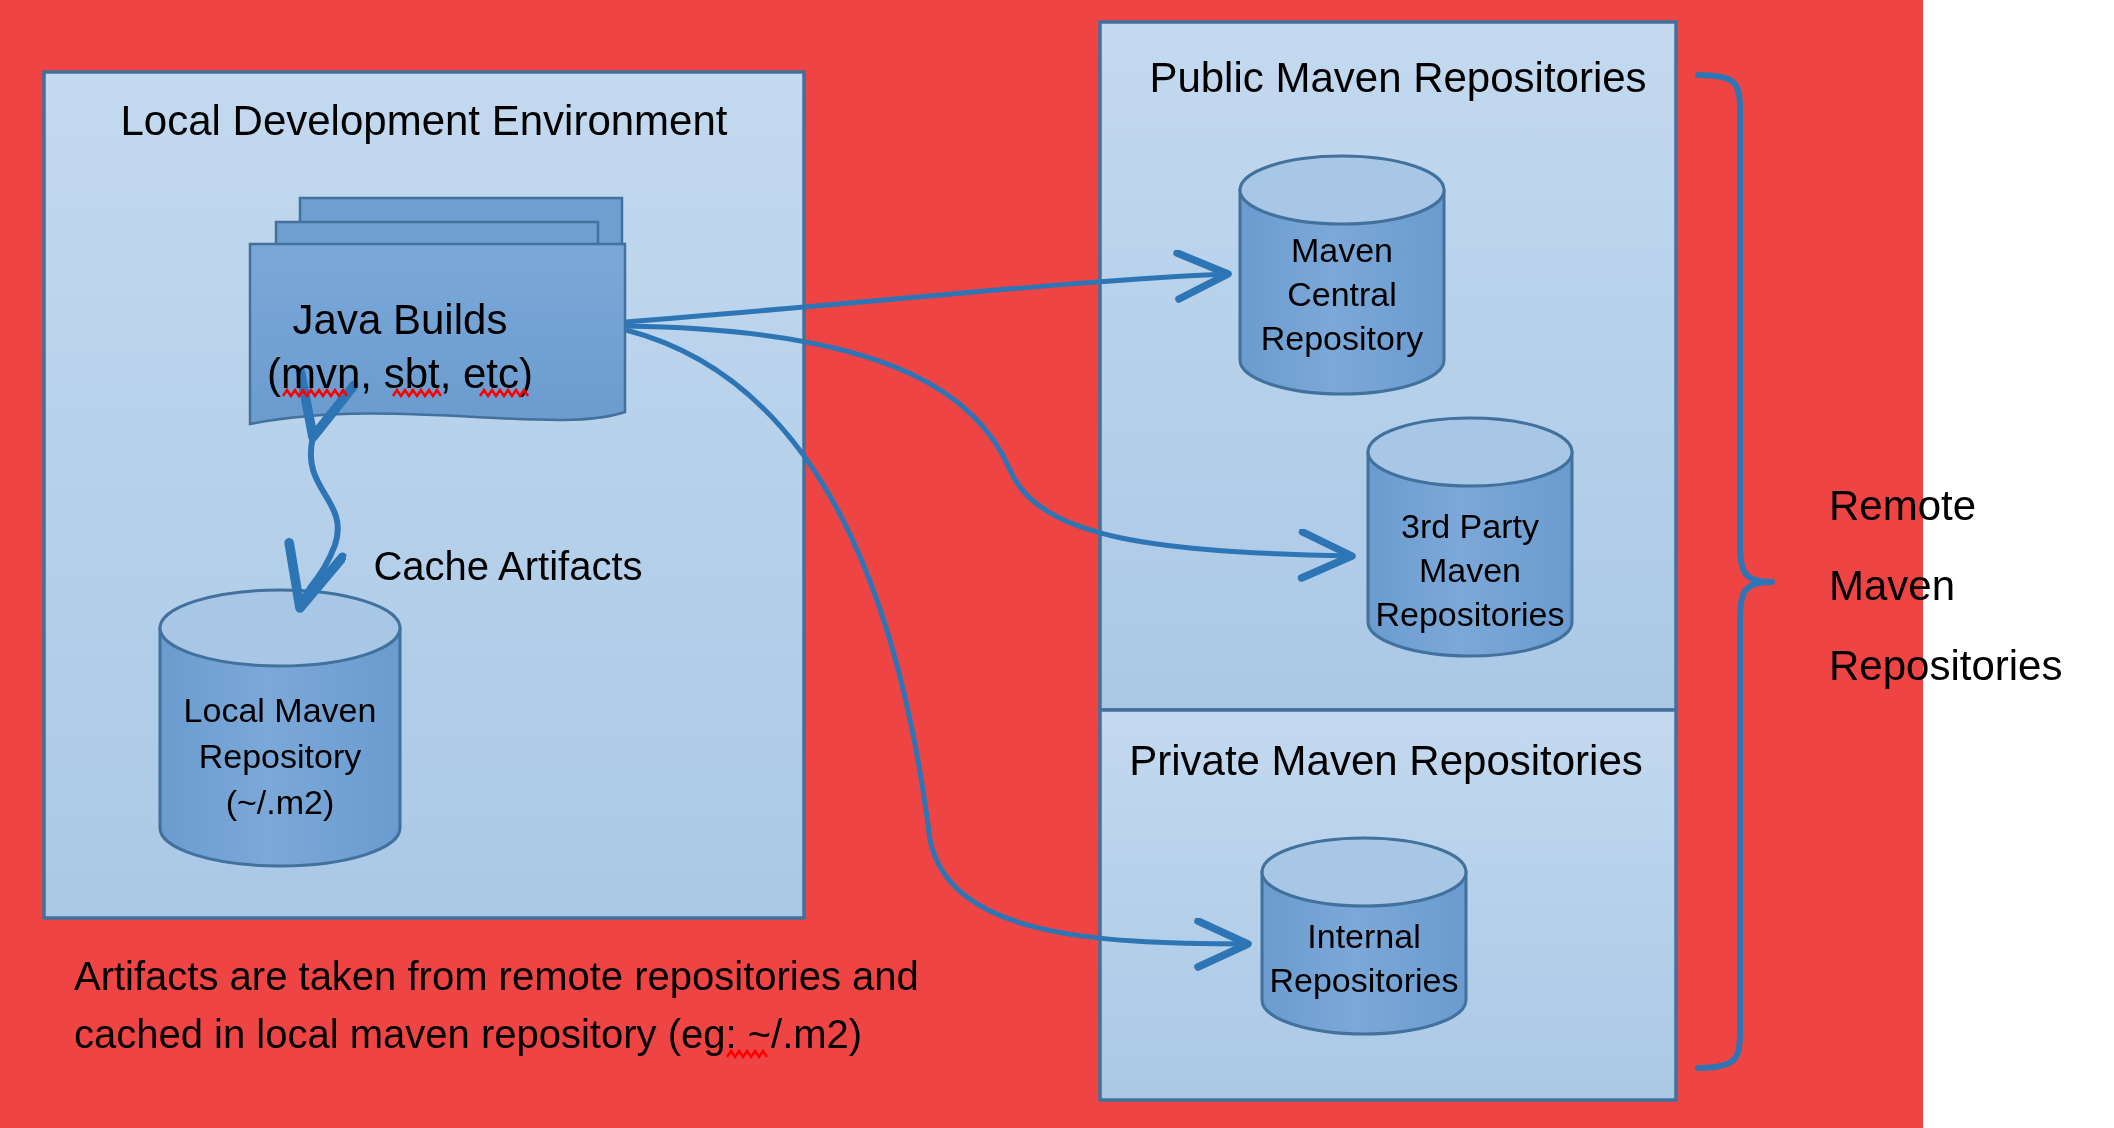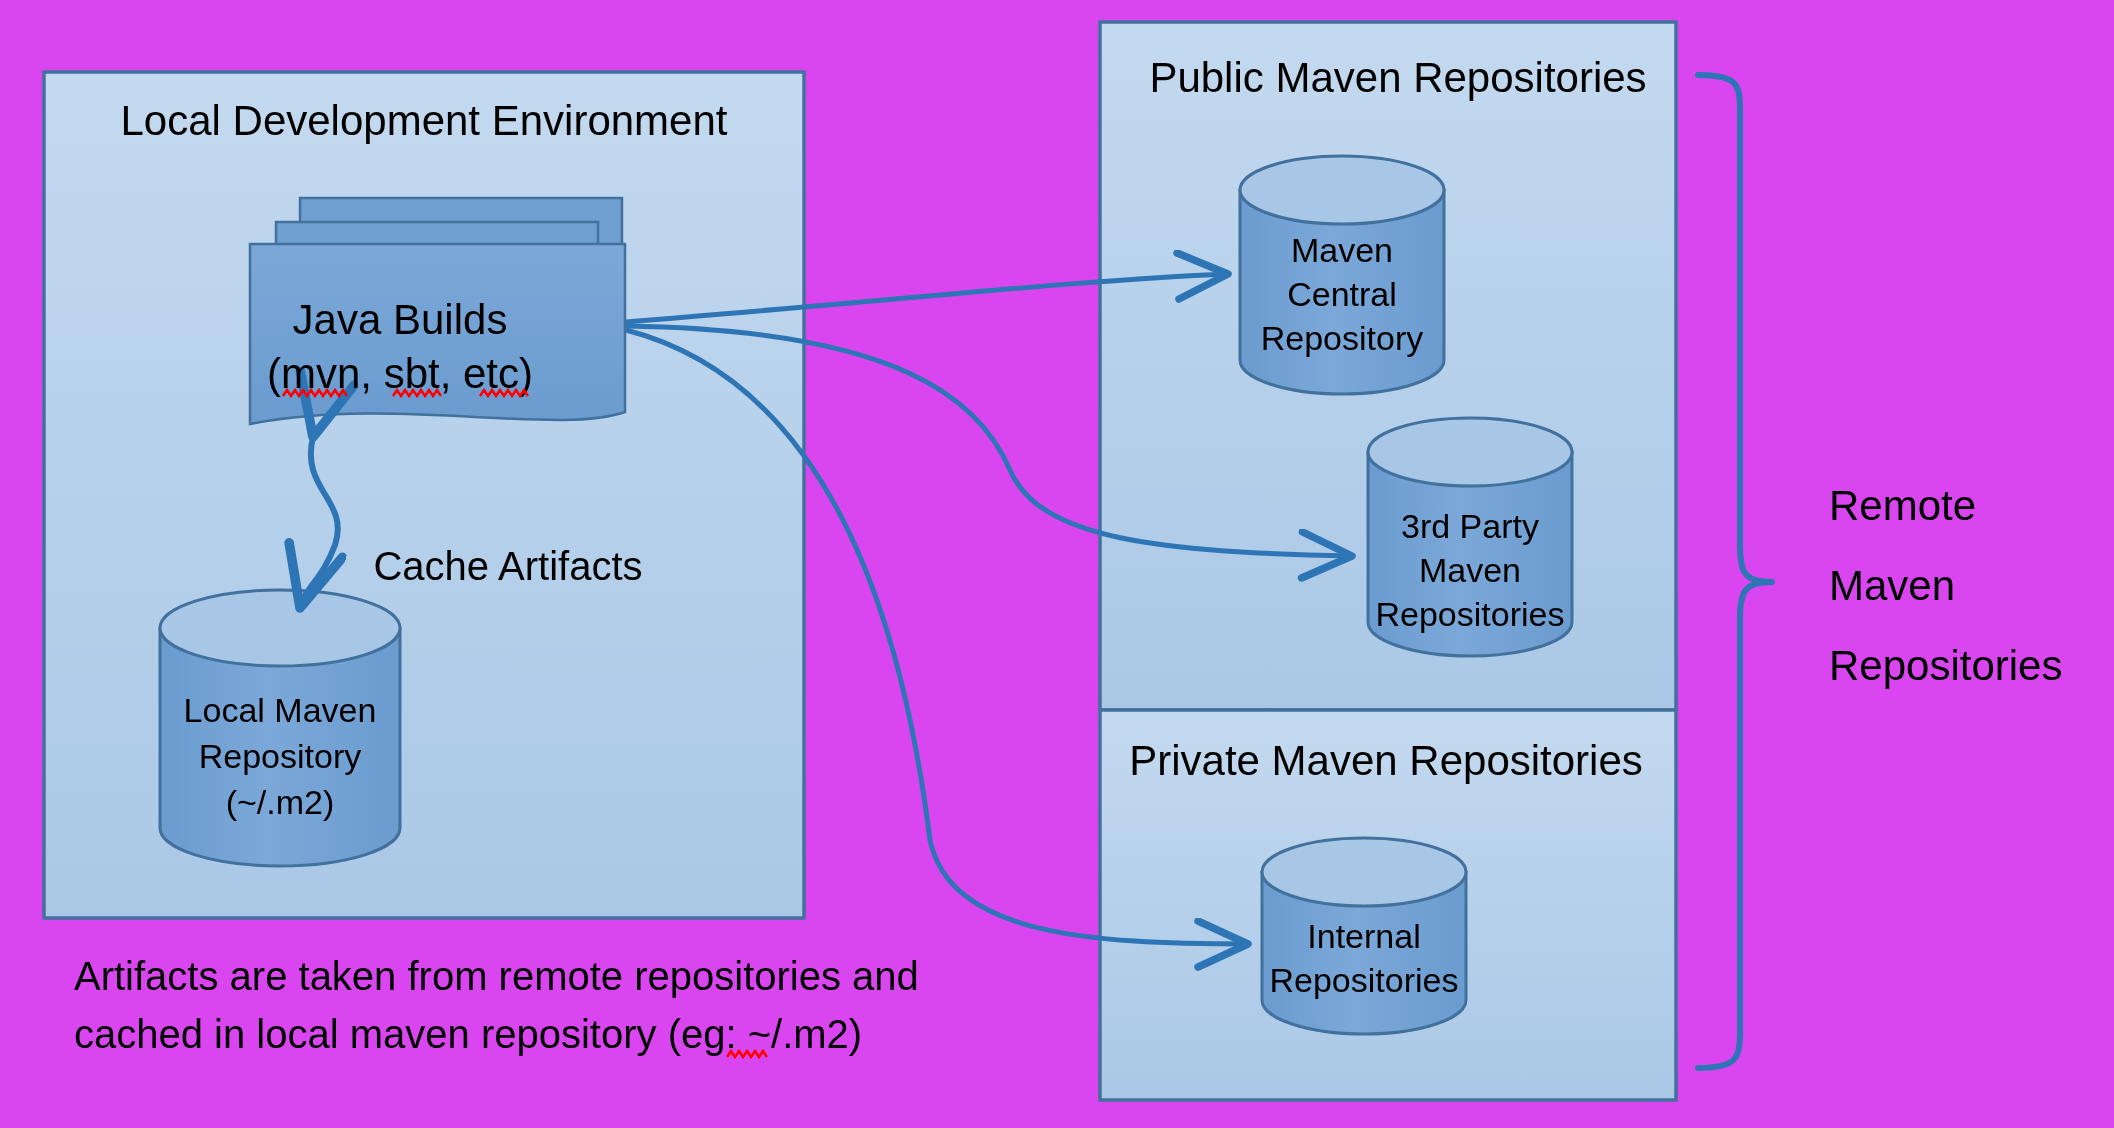--- a/index.html
+++ b/index.html
@@ -1,17 +1,17 @@
 <!DOCTYPE html>
 <html><head>
 <meta charset="utf-8">
 <style>
   html,body{margin:0;padding:0;background:#ffffff;}
   body{width:2114px;height:1128px;overflow:hidden;font-family:"Liberation Sans",sans-serif;}
-  #stage{position:relative;width:2114px;height:1128px;background:#d946ef;}
+  #stage{position:relative;width:1923px;height:1128px;background:#ef4444;}
   svg.diagram{position:absolute;top:0;left:0;width:2114px;height:1128px;}
   text{font-family:"Liberation Sans",sans-serif;fill:#000000;}
   .panel-title{font-size:42px;}
   .shape-label{font-size:34px;}
   .caption{font-size:40px;}
   .brace-label{font-size:42px;}
   .cache-label{font-size:40px;}
   .build-label{font-size:42px;}
 </style>
 </head>

